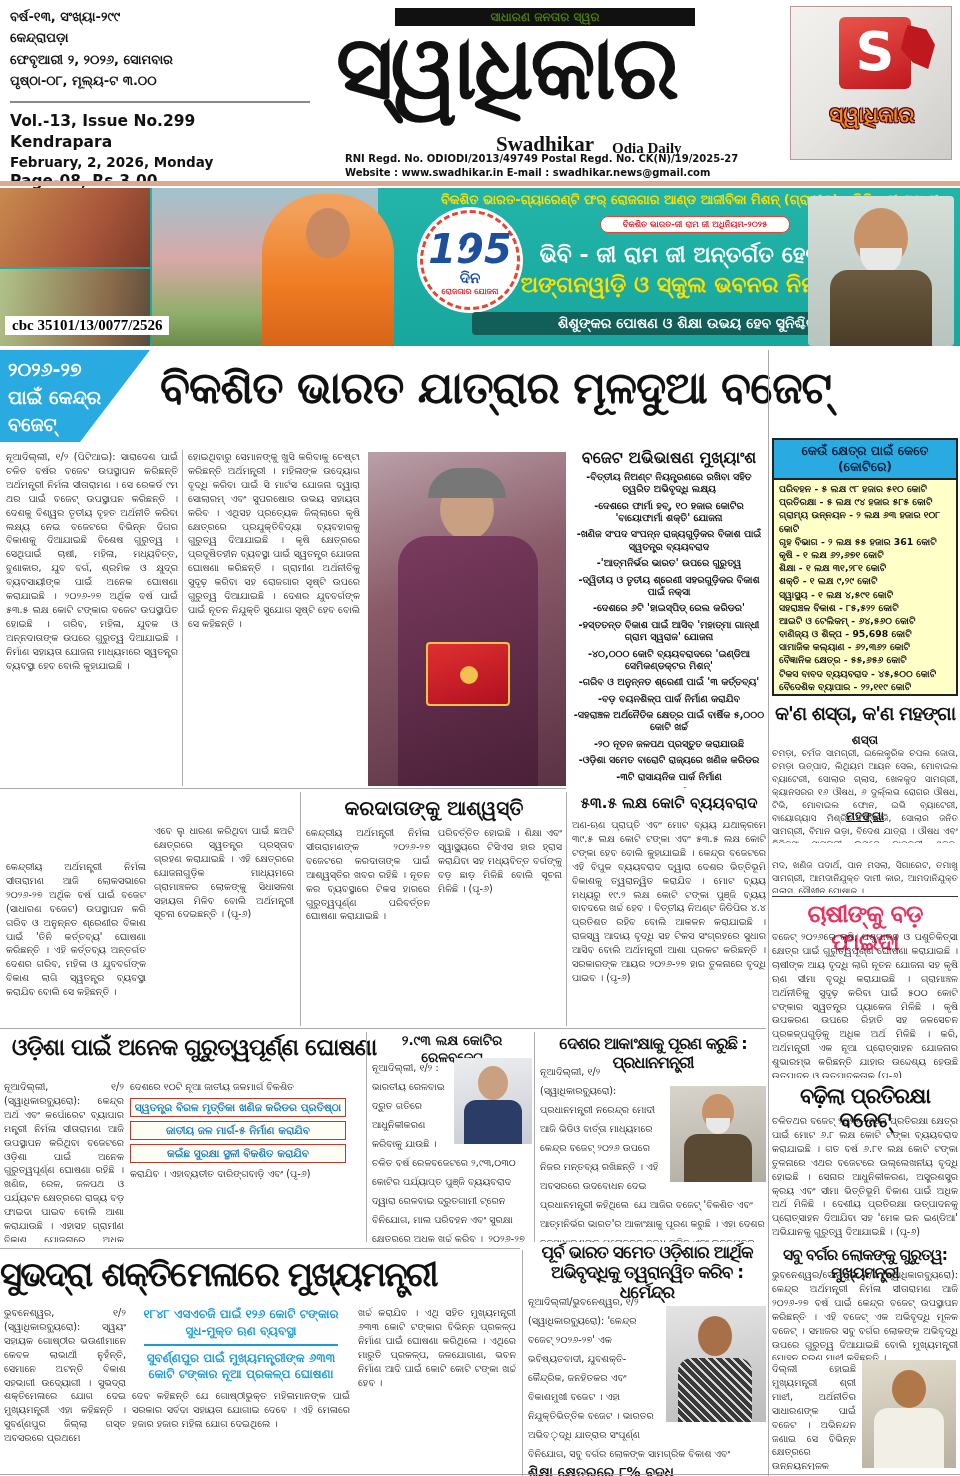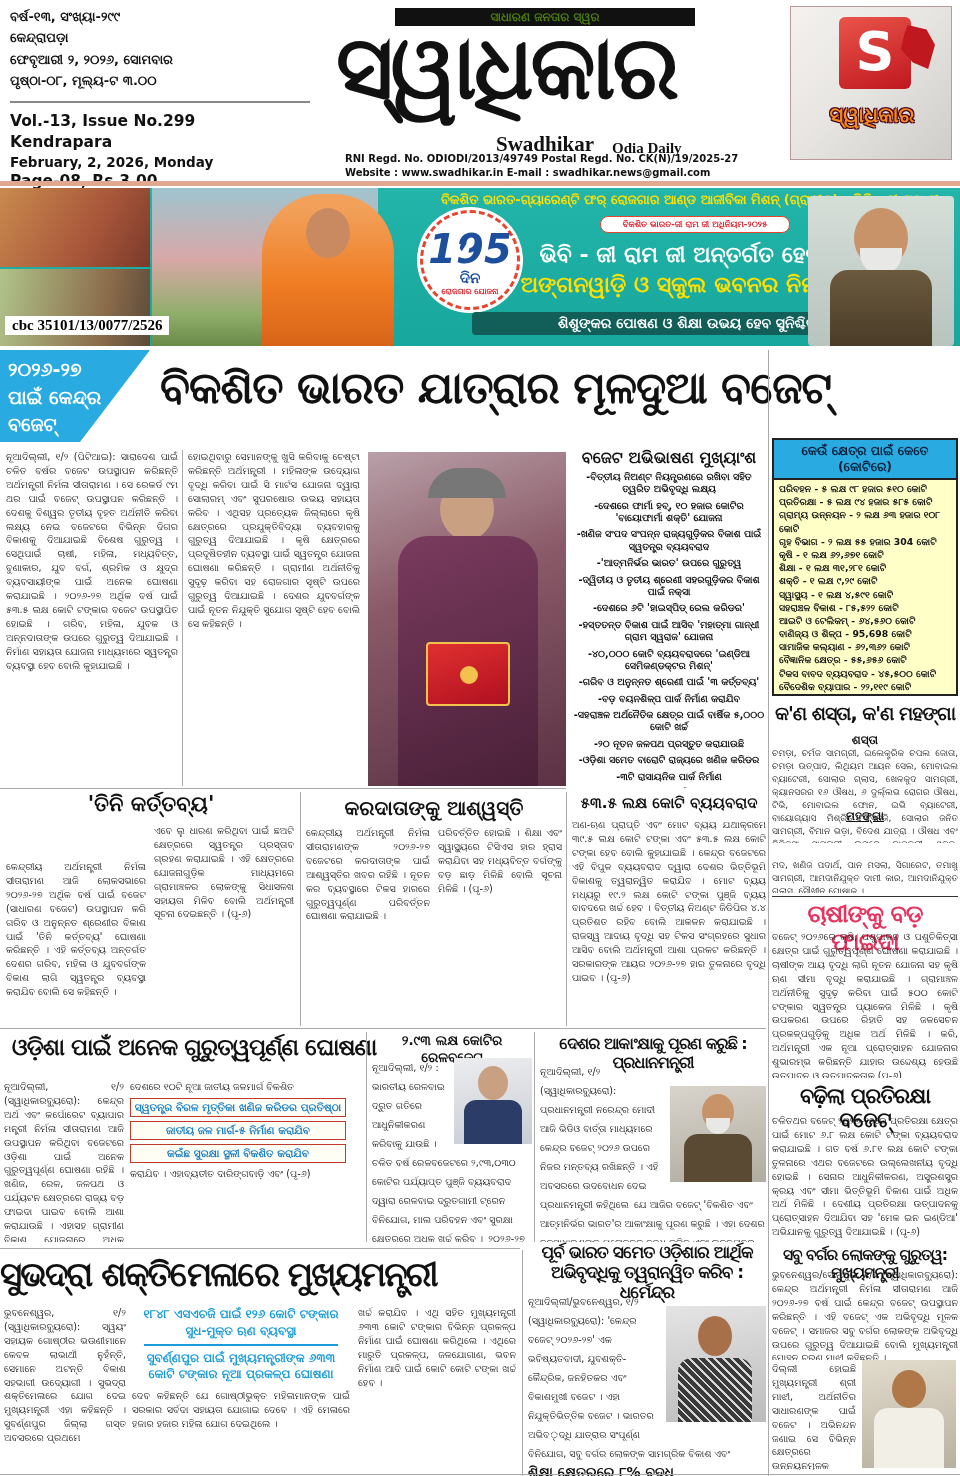--- a/index.html
+++ b/index.html
@@ -167,21 +167,21 @@
         <div class="hi-item">-ଲଘୁ ଓ କ୍ଷୁଦ୍ର ଶିଳ୍ପ ପାଇଁ ୧୦,୦୦୦ କୋଟି ବିନିଯୋଗ</div>
       </div>
   </div>
 
   <div class="abs alloc" style="left:772px;top:438px;width:186px;height:258px;overflow:hidden;">
     <div class="alloc-h">କେଉଁ କ୍ଷେତ୍ର ପାଇଁ କେତେ (କୋଟିରେ)</div>
     <div style="padding-top:2px;">
         <div class="alloc-line">ପରିବହନ - ୫ ଲକ୍ଷ ୯୮ ହଜାର ୫୧୦ କୋଟି</div>
         <div class="alloc-line">ପ୍ରତିରକ୍ଷା - ୫ ଲକ୍ଷ ୯୪ ହଜାର ୫୮୫ କୋଟି</div>
         <div class="alloc-line">ଗ୍ରାମ୍ୟ ଉନ୍ନୟନ - ୨ ଲକ୍ଷ ୬୩ ହଜାର ୧୦୮ କୋଟି</div>
-        <div class="alloc-line">ଗୃହ ବିଭାଗ - ୨ ଲକ୍ଷ ୫୫ ହଜାର 304 କୋଟି</div>
+        <div class="alloc-line">ଗୃହ ବିଭାଗ - ୨ ଲକ୍ଷ ୫୫ ହଜାର 361 କୋଟି</div>
         <div class="alloc-line">କୃଷି - ୧ ଲକ୍ଷ ୬୨,୬୭୧ କୋଟି</div>
         <div class="alloc-line">ଶିକ୍ଷା - ୧ ଲକ୍ଷ ୩୧,୨୮୧ କୋଟି</div>
         <div class="alloc-line">ଶକ୍ତି - ୧ ଲକ୍ଷ ୯,୨୯ କୋଟି</div>
         <div class="alloc-line">ସ୍ୱାସ୍ଥ୍ୟ - ୧ ଲକ୍ଷ ୪,୫୯୧ କୋଟି</div>
         <div class="alloc-line">ସହରାଞ୍ଚଳ ବିକାଶ - ୮୫,୫୨୨ କୋଟି</div>
         <div class="alloc-line">ଆଇଟି ଓ ଟେଲିକମ୍ - ୬୪,୫୬୦ କୋଟି</div>
         <div class="alloc-line">ବାଣିଜ୍ୟ ଓ ଶିଳ୍ପ - 95,698 କୋଟି</div>
         <div class="alloc-line">ସାମାଜିକ କଲ୍ୟାଣ - ୬୨,୩୬୨ କୋଟି</div>
         <div class="alloc-line">ବୈଜ୍ଞାନିକ କ୍ଷେତ୍ର - ୫୫,୬୫୬ କୋଟି</div>
         <div class="alloc-line">ଟିକସ ବାବଦ ବ୍ୟୟବରାଦ - ୪୫,୫୦୦ କୋଟି</div>
@@ -205,21 +205,20 @@
 
   <div class="abs sec-head" style="left:770px;top:1246px;width:190px;font-size:15.5px;letter-spacing:-1px;">ସବୁ ବର୍ଗର ଲୋକଙ୍କୁ ଗୁରୁତ୍ୱ: ମୁଖ୍ୟମନ୍ତ୍ରୀ</div>
   <div class="abs body-txt" style="left:772px;top:1268px;width:186px;height:92px;overflow:hidden;">ଭୁବନେଶ୍ୱର/ସୋନପୁର, ୧/୨ (ସ୍ୱାଧିକାରବ୍ୟୁରୋ): କେନ୍ଦ୍ର ଅର୍ଥମନ୍ତ୍ରୀ ନିର୍ମଳା ସୀତାରାମଣ ଆଜି ୨୦୨୬-୨୭ ବର୍ଷ ପାଇଁ କେନ୍ଦ୍ର ବଜେଟ୍ ଉପସ୍ଥାପନ କରିଛନ୍ତି । ଏହି ବଜେଟ୍ ଏକ ଅଭିବୃଦ୍ଧି ମୂଳକ ବଜେଟ୍ । ସମାଜର ସବୁ ବର୍ଗର ଲୋକଙ୍କ ଅଭିବୃଦ୍ଧି ଉପରେ ଗୁରୁତ୍ୱ ଦିଆଯାଇଛି ବୋଲି ମୁଖ୍ୟମନ୍ତ୍ରୀ ମୋହନ ଚରଣ ମାଝୀ କହିଛନ୍ତି ।</div>
   <div class="abs body-txt" style="left:772px;top:1362px;width:84px;height:108px;overflow:hidden;">ଦିଲ୍ଲୀ ହୋଇଛି ମୁଖ୍ୟମନ୍ତ୍ରୀ ଶ୍ରୀ ମାଝୀ, ଅର୍ଥନୀତିର ସାଧାରଣଙ୍କ ପାଇଁ ବଜେଟ । ଅଭିନନ୍ଦନ ଜଣାଇ ସେ ବିଭିନ୍ନ କ୍ଷେତ୍ରରେ ଉନ୍ନୟନମୂଳକ ପଦକ୍ଷେପକୁ ସ୍ୱାଗତ କରିଛନ୍ତି ।</div>
   <div class="photo" style="left:862px;top:1360px;width:94px;height:108px;background:linear-gradient(170deg,#e2dccc,#b8b0a0);">
     <div class="head-c" style="left:30px;top:10px;width:34px;height:38px;background:#b07848;"></div>
     <div class="abs" style="left:12px;top:48px;width:70px;height:60px;background:#f2efe6;border-radius:14px 14px 0 0;position:absolute;"></div>
   </div>
 
   <div class="abs hl-h" style="left:0;top:788px;width:566px;"></div>
-  <div class="abs sec-head" style="left:6px;top:792px;width:290px;font-size:21px;">'ତିନି କର୍ତ୍ତବ୍ୟ'</div>
   <div class="abs body-txt" style="left:6px;top:824px;width:140px;height:200px;overflow:hidden;margin-top:36px;">କେନ୍ଦ୍ରୀୟ ଅର୍ଥମନ୍ତ୍ରୀ ନିର୍ମଳା ସୀତାରାମଣ ଆଜି ଲୋକସଭାରେ ୨୦୨୬-୨୭ ଅର୍ଥିକ ବର୍ଷ ପାଇଁ ବଜେଟ (ସାଧାରଣ ବଜେଟ) ଉପସ୍ଥାପନ କରି ଗରିବ ଓ ଅନୁନ୍ନତ ଶ୍ରେଣୀର ବିକାଶ ପାଇଁ 'ତିନି କର୍ତ୍ତବ୍ୟ' ଘୋଷଣା କରିଛନ୍ତି । ଏହି କର୍ତ୍ତବ୍ୟ ଅନ୍ତର୍ଗତ ଦେଶର ଗରିବ, ମହିଳା ଓ ଯୁବବର୍ଗଙ୍କ ବିକାଶ ଲାଗି ସ୍ୱତନ୍ତ୍ର ବ୍ୟବସ୍ଥା କରାଯିବ ବୋଲି ସେ କହିଛନ୍ତି ।</div>
   <div class="abs body-txt" style="left:154px;top:824px;width:140px;height:200px;overflow:hidden;">ଏବେ ଲୁ ଧାରଣ କରିଥିବା ପାଇଁ ଛଅଟି କ୍ଷେତ୍ରରେ ସ୍ୱତନ୍ତ୍ର ପ୍ରସ୍ତାବ ଗ୍ରହଣ କରାଯାଇଛି । ଏହି କ୍ଷେତ୍ରରେ ଯୋଜନାଗୁଡ଼ିକ ମାଧ୍ୟମରେ ଗ୍ରାମାଞ୍ଚଳର ଲୋକଙ୍କୁ ସିଧାସଳଖ ସହାୟତା ମିଳିବ ବୋଲି ଅର୍ଥମନ୍ତ୍ରୀ ସୂଚନା ଦେଇଛନ୍ତି । (ପୃ-୬)</div>
   <div class="abs hl-v" style="left:300px;top:792px;height:234px;"></div>
 
   <div class="abs sec-head" style="left:306px;top:796px;width:256px;font-size:20px;">କରଦାତାଙ୍କୁ ଆଶ୍ୱସ୍ତି</div>
   <div class="abs body-txt" style="left:306px;top:826px;width:124px;height:198px;overflow:hidden;">କେନ୍ଦ୍ରୀୟ ଅର୍ଥମନ୍ତ୍ରୀ ନିର୍ମଳା ସୀତାରାମଣଙ୍କ ୨୦୨୬-୨୭ ବଜେଟରେ କରଦାତାଙ୍କ ପାଇଁ ଆଶ୍ୱସ୍ତିର ଖବର ରହିଛି । ନୂତନ କର ବ୍ୟବସ୍ଥାରେ ଟିକସ ହାରରେ ଗୁରୁତ୍ୱପୂର୍ଣ୍ଣ ପରିବର୍ତ୍ତନ ଘୋଷଣା କରାଯାଇଛି ।</div>
   <div class="abs body-txt" style="left:438px;top:826px;width:124px;height:198px;overflow:hidden;">ପରିବର୍ତ୍ତିତ ହୋଇଛି । ଶିକ୍ଷା ଏବଂ ସ୍ୱାସ୍ଥ୍ୟରେ ଟିସିଏସ ହାର ହ୍ରାସ କରାଯିବା ସହ ମଧ୍ୟବିତ୍ତ ବର୍ଗଙ୍କୁ ବଡ଼ ଛାଡ଼ ମିଳିଛି ବୋଲି ସୂଚନା ମିଳିଛି । (ପୃ-୬)</div>
   <div class="abs hl-v" style="left:566px;top:792px;height:234px;"></div>
 
   <div class="abs sec-head" style="left:572px;top:794px;width:194px;font-size:15px;">୫୩.୫ ଲକ୍ଷ କୋଟି ବ୍ୟୟବରାଦ</div>

